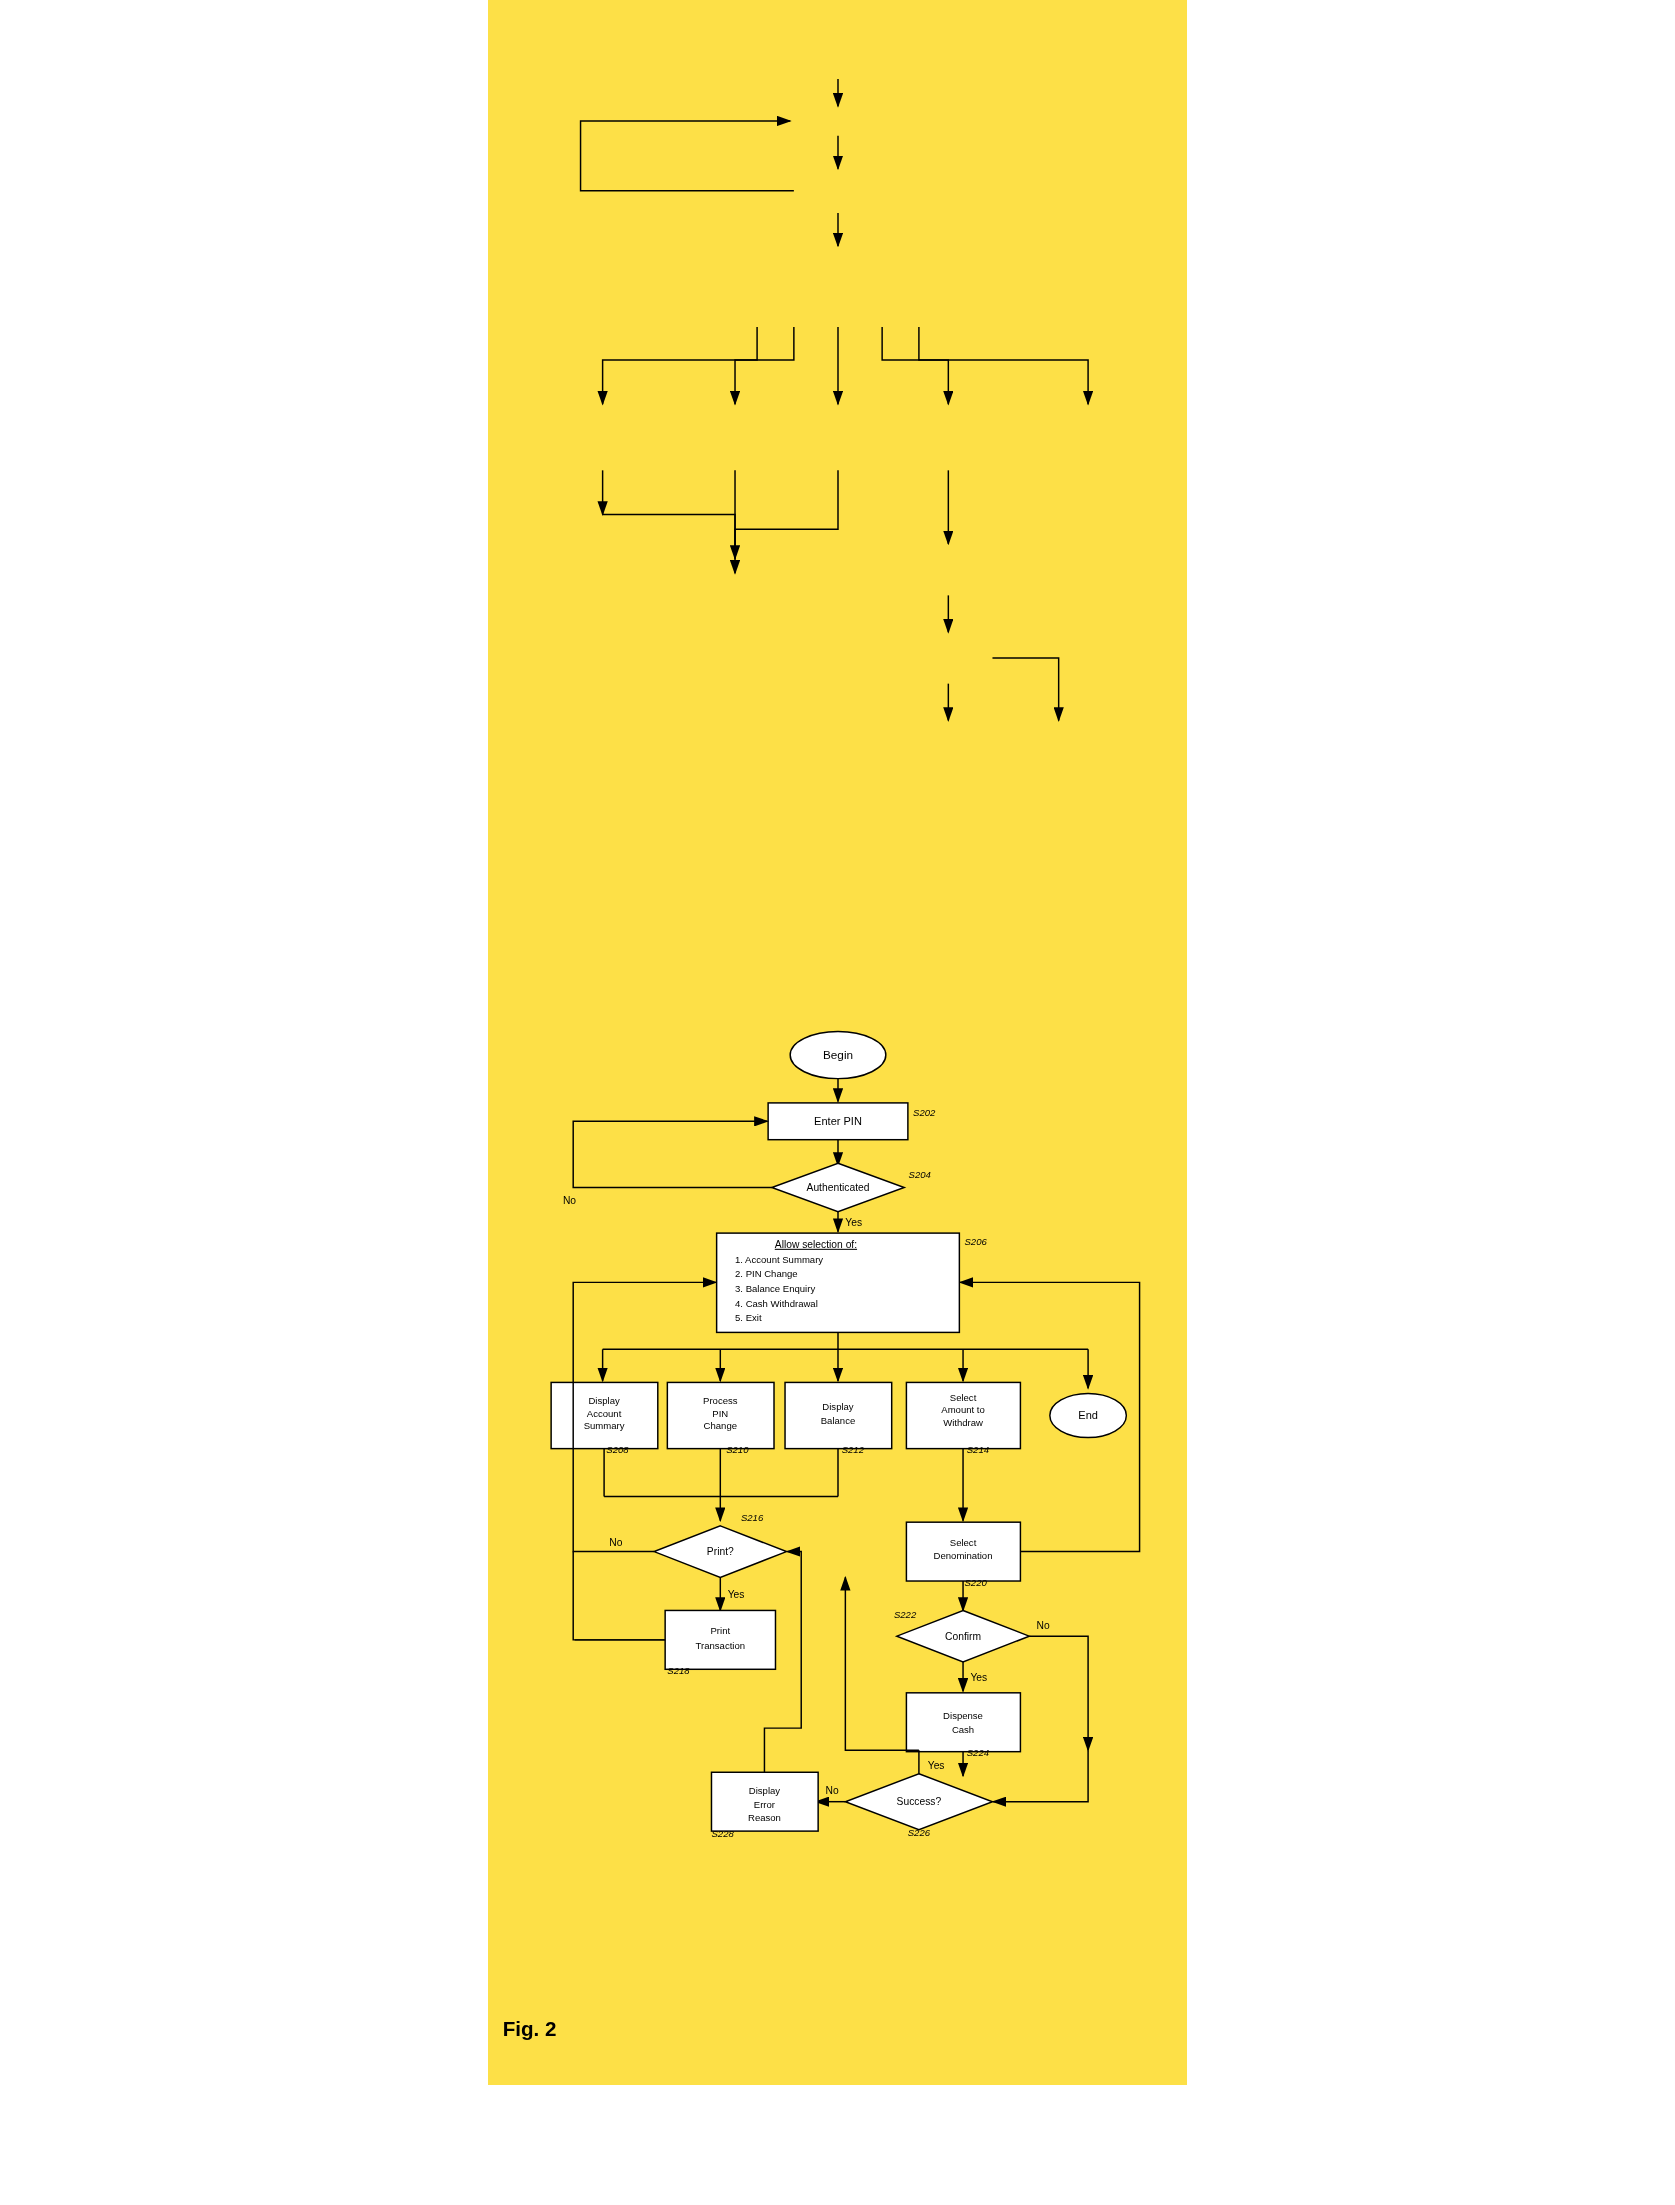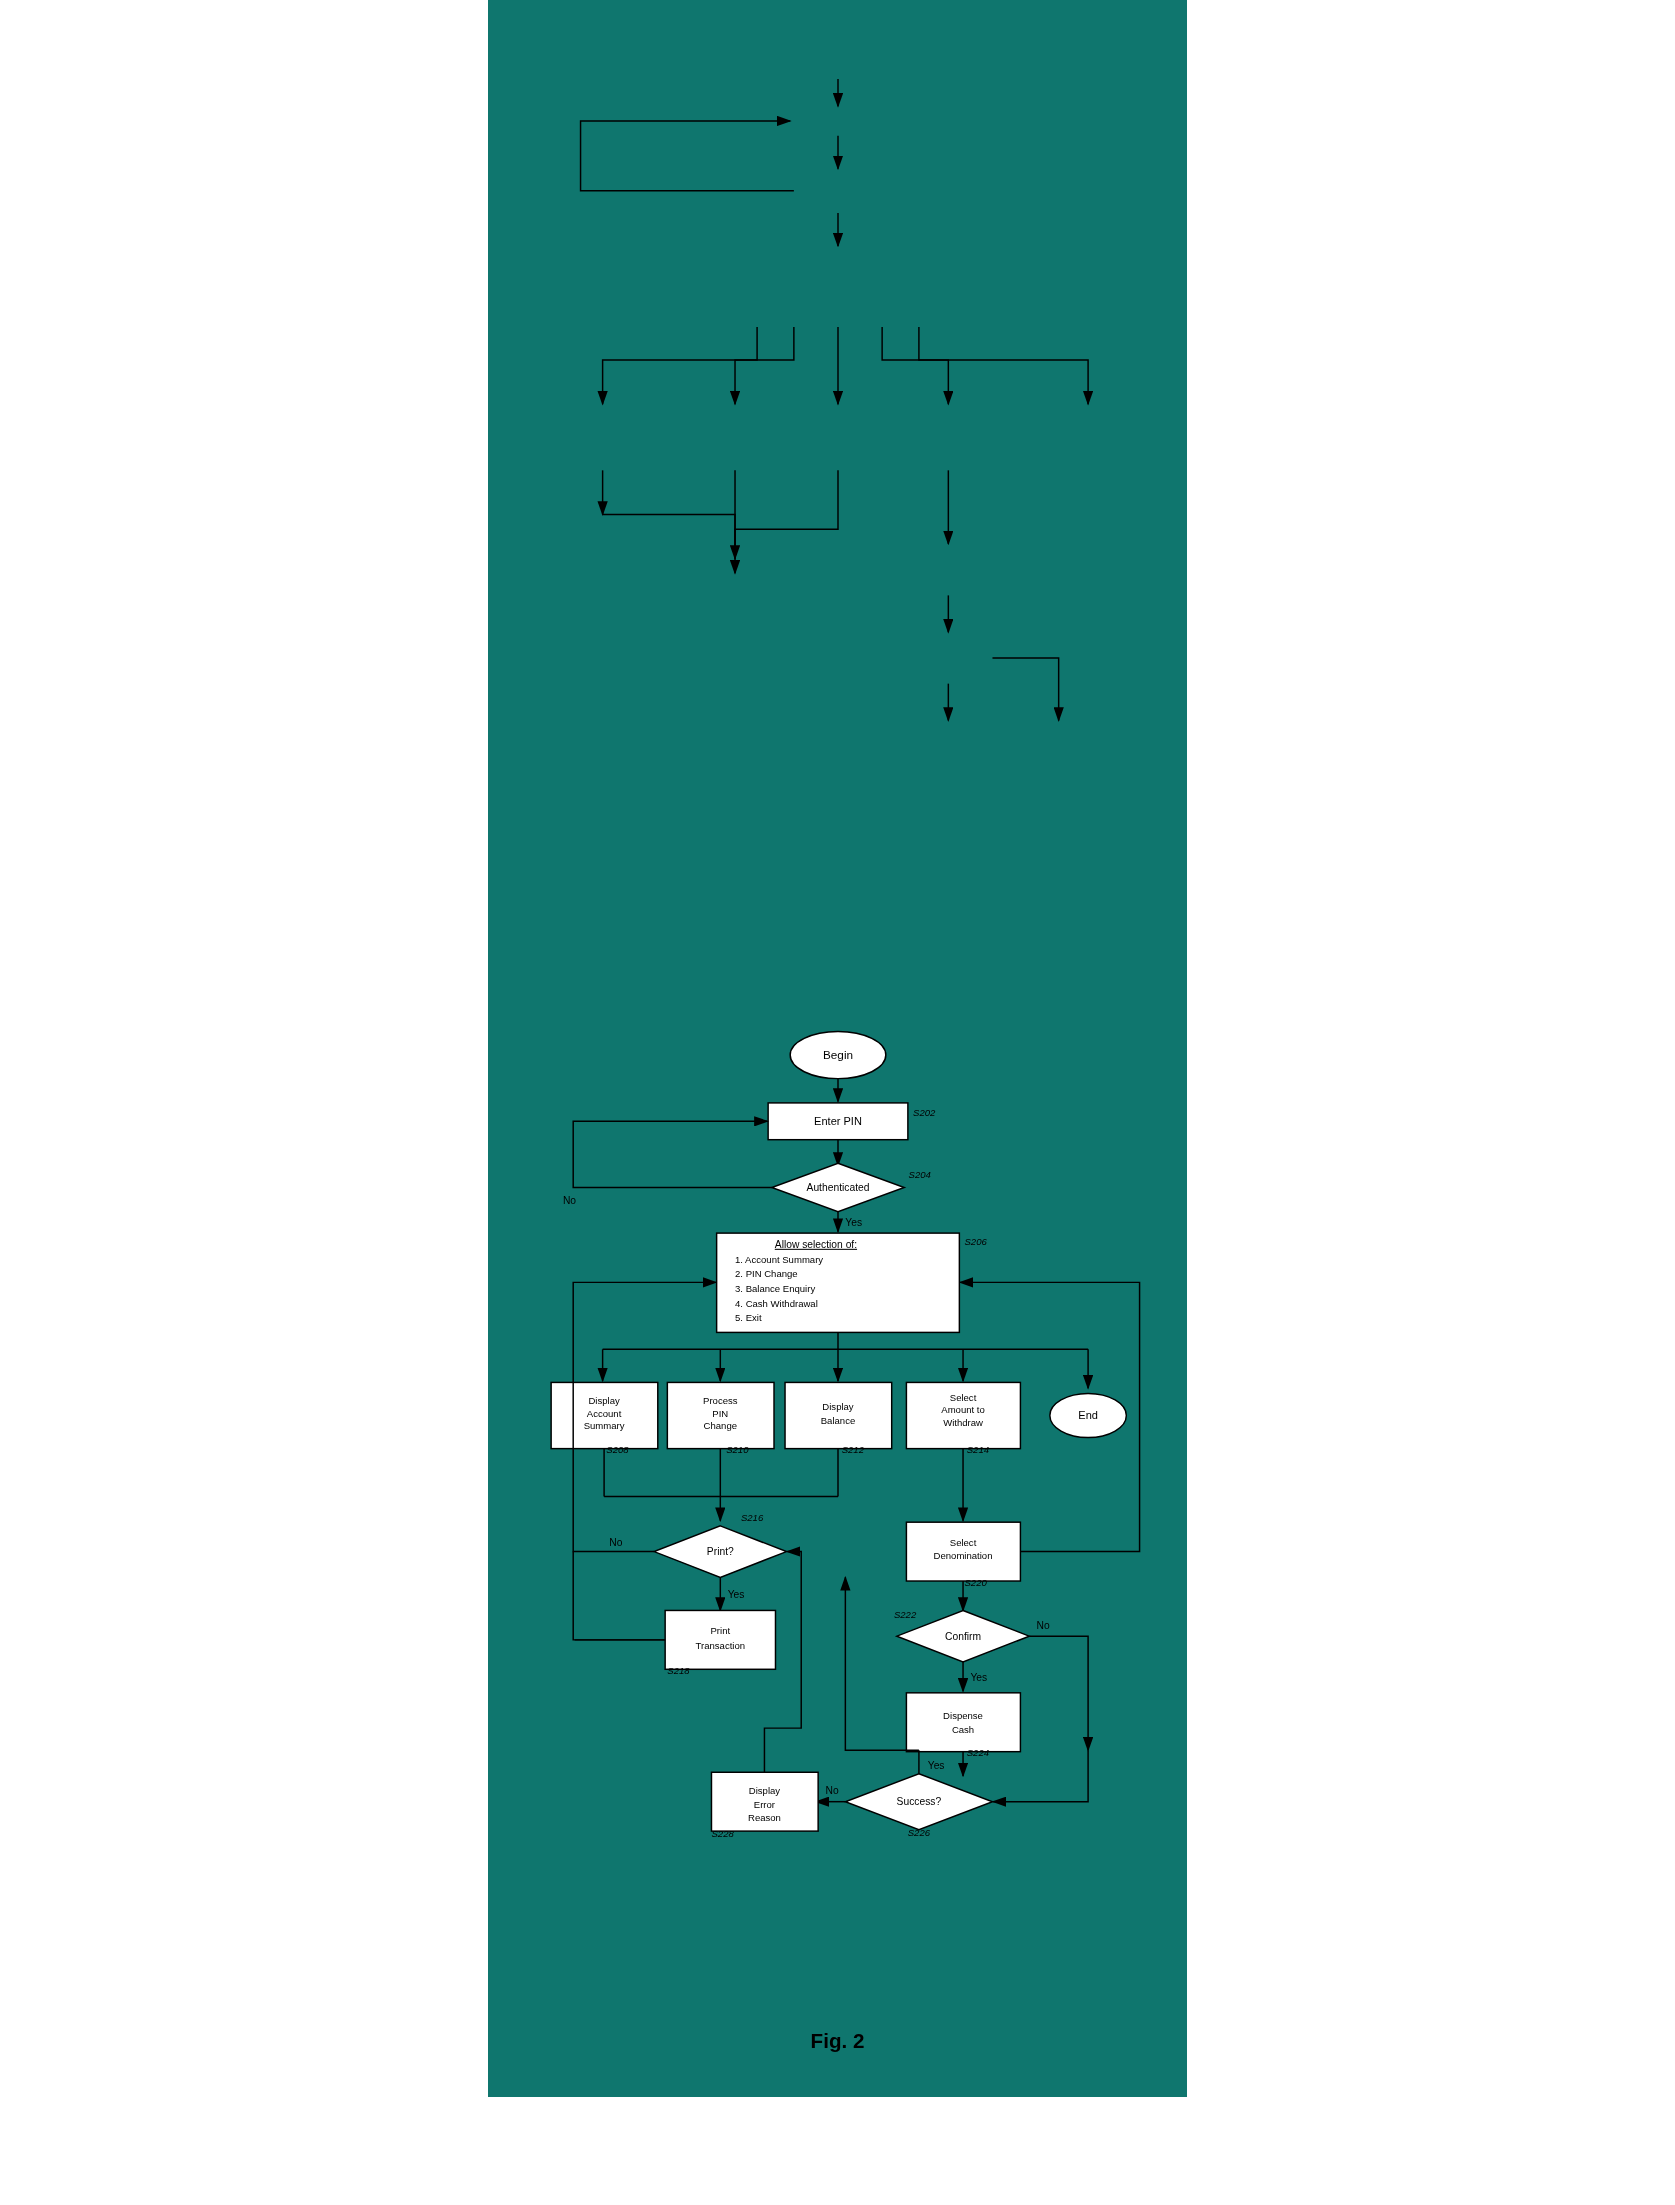--- a/index.html
+++ b/index.html
@@ -6,44 +6,44 @@
     body {
       background: #fff;
       font-family: Arial, sans-serif;
       display: flex;
       justify-content: center;
       align-items: flex-start;
       min-height: 100vh;
     }
     .page {
       width: 699px;
-      background: #0f766e;
+      background: #fde047;
       padding: 29px 14.7px 44px 14.7px;
       position: relative;
     }
     .diagram-container {
       position: relative;
       width: 662px;
       height: 993px;
       margin: 0 auto;
     }
     
     .arrows-svg {
       position: absolute;
       top: 0;
       left: 0;
       width: 100%;
       height: 100%;
       overflow: visible;
     }
     .fig-label {
-      text-align: center;
+      text-align: left;
       font-size: 20.6px;
       font-weight: bold;
-      margin-top: 14px;
+      margin-top: 2px;
     }
   </style>
 </head>
 <body>
 
 <div class="page">
   <div class="diagram-container">
 
     <svg class="arrows-svg" viewBox="0 0 900 1350" width="662" height="993">
 

